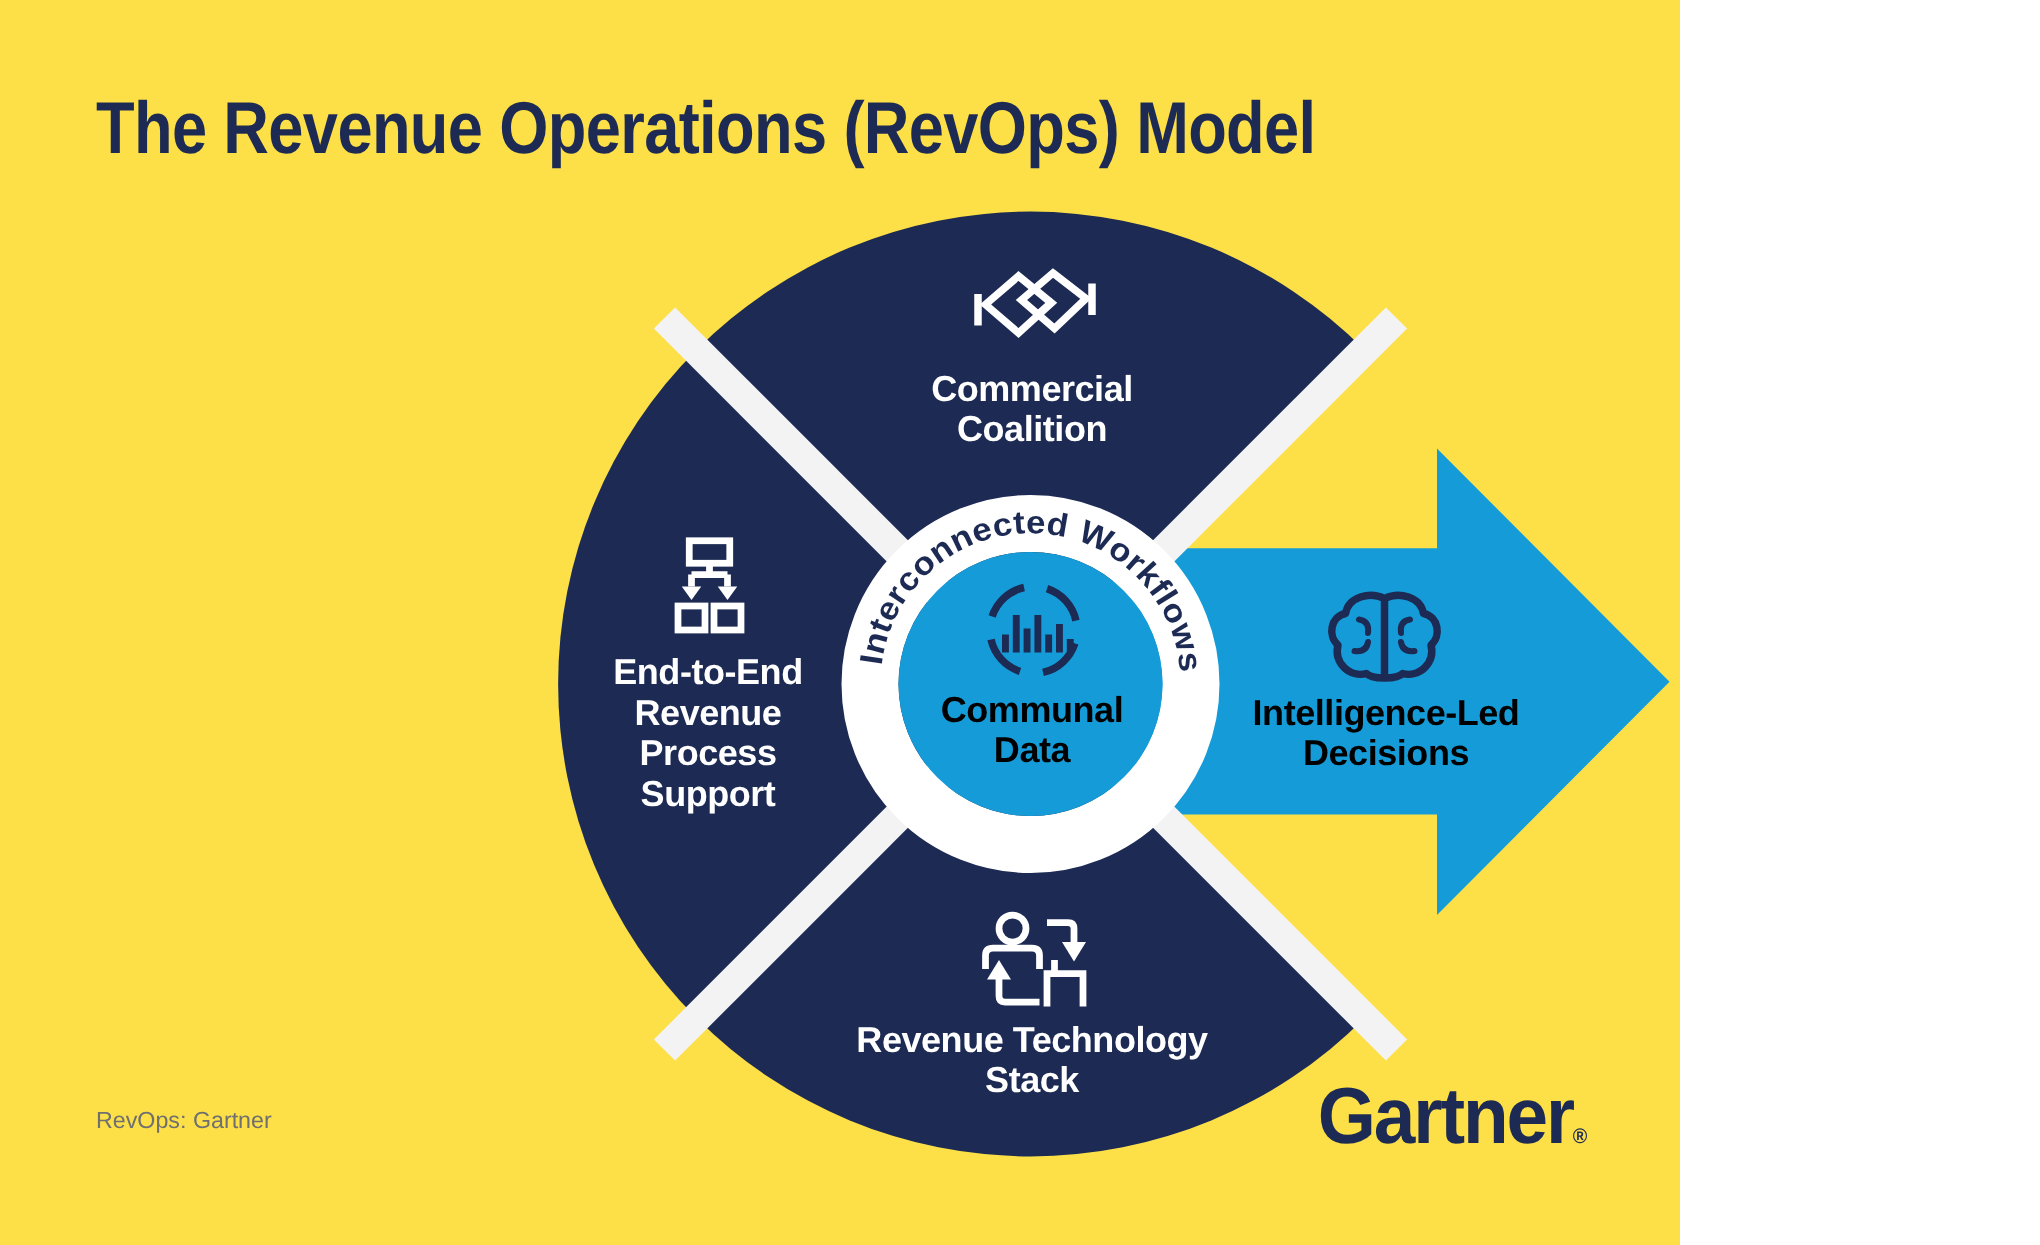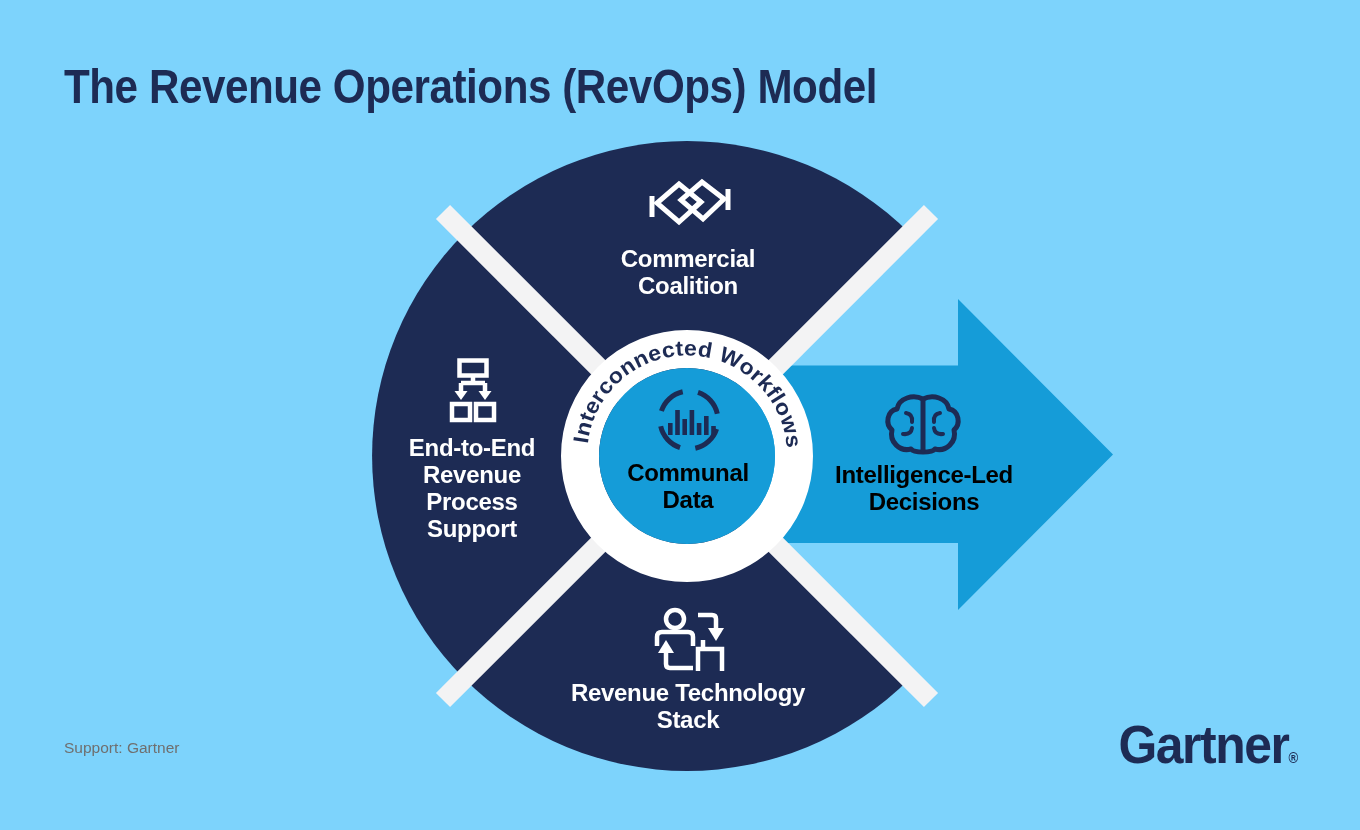--- a/index.html
+++ b/index.html
@@ -1,19 +1,19 @@
 <!DOCTYPE html>
 <html><head>
 <meta charset="utf-8">
 <style>
   html,body{margin:0;padding:0;}
   .canvas{
     position:relative;
-    width:1360px;height:830px;
-    background:#7dd3fc;
+    width:1120px;height:830px;
+    background:#fde047;
     font-family:"Liberation Sans", sans-serif;
     overflow:hidden;
   }
   .page-title{
     position:absolute;left:64px;top:58px;
     font-size:49px;font-weight:bold;color:#1D2B54;
     letter-spacing:-0.5px;white-space:nowrap;
     transform:scaleX(0.86);transform-origin:left top;
   }
   .diagram-svg{position:absolute;left:0;top:0;}
@@ -130,18 +130,18 @@
       <path stroke-width="4" d="M 906 413 q 7 1 6 9"></path>
       <path stroke-width="4" d="M 903 434 q 8 1 9 -6"></path>
       <path stroke-width="4" d="M 940 413 q -7 1 -6 9"></path>
       <path stroke-width="4" d="M 943 434 q -8 1 -9 -6"></path>
     </g>
     <text class="seg-label dark-label" x="924" y="483">Intelligence-Led</text>
     <text class="seg-label dark-label" x="924" y="510">Decisions</text>
   </svg>
 
   <div class="footer">
-    <div>Support: Gartner</div>
+    <div>RevOps: Gartner</div>
   </div>
 
   <div class="logo"><span>Gartner</span><span class="reg">®</span></div>
 
 </div>
 
 </body></html>

